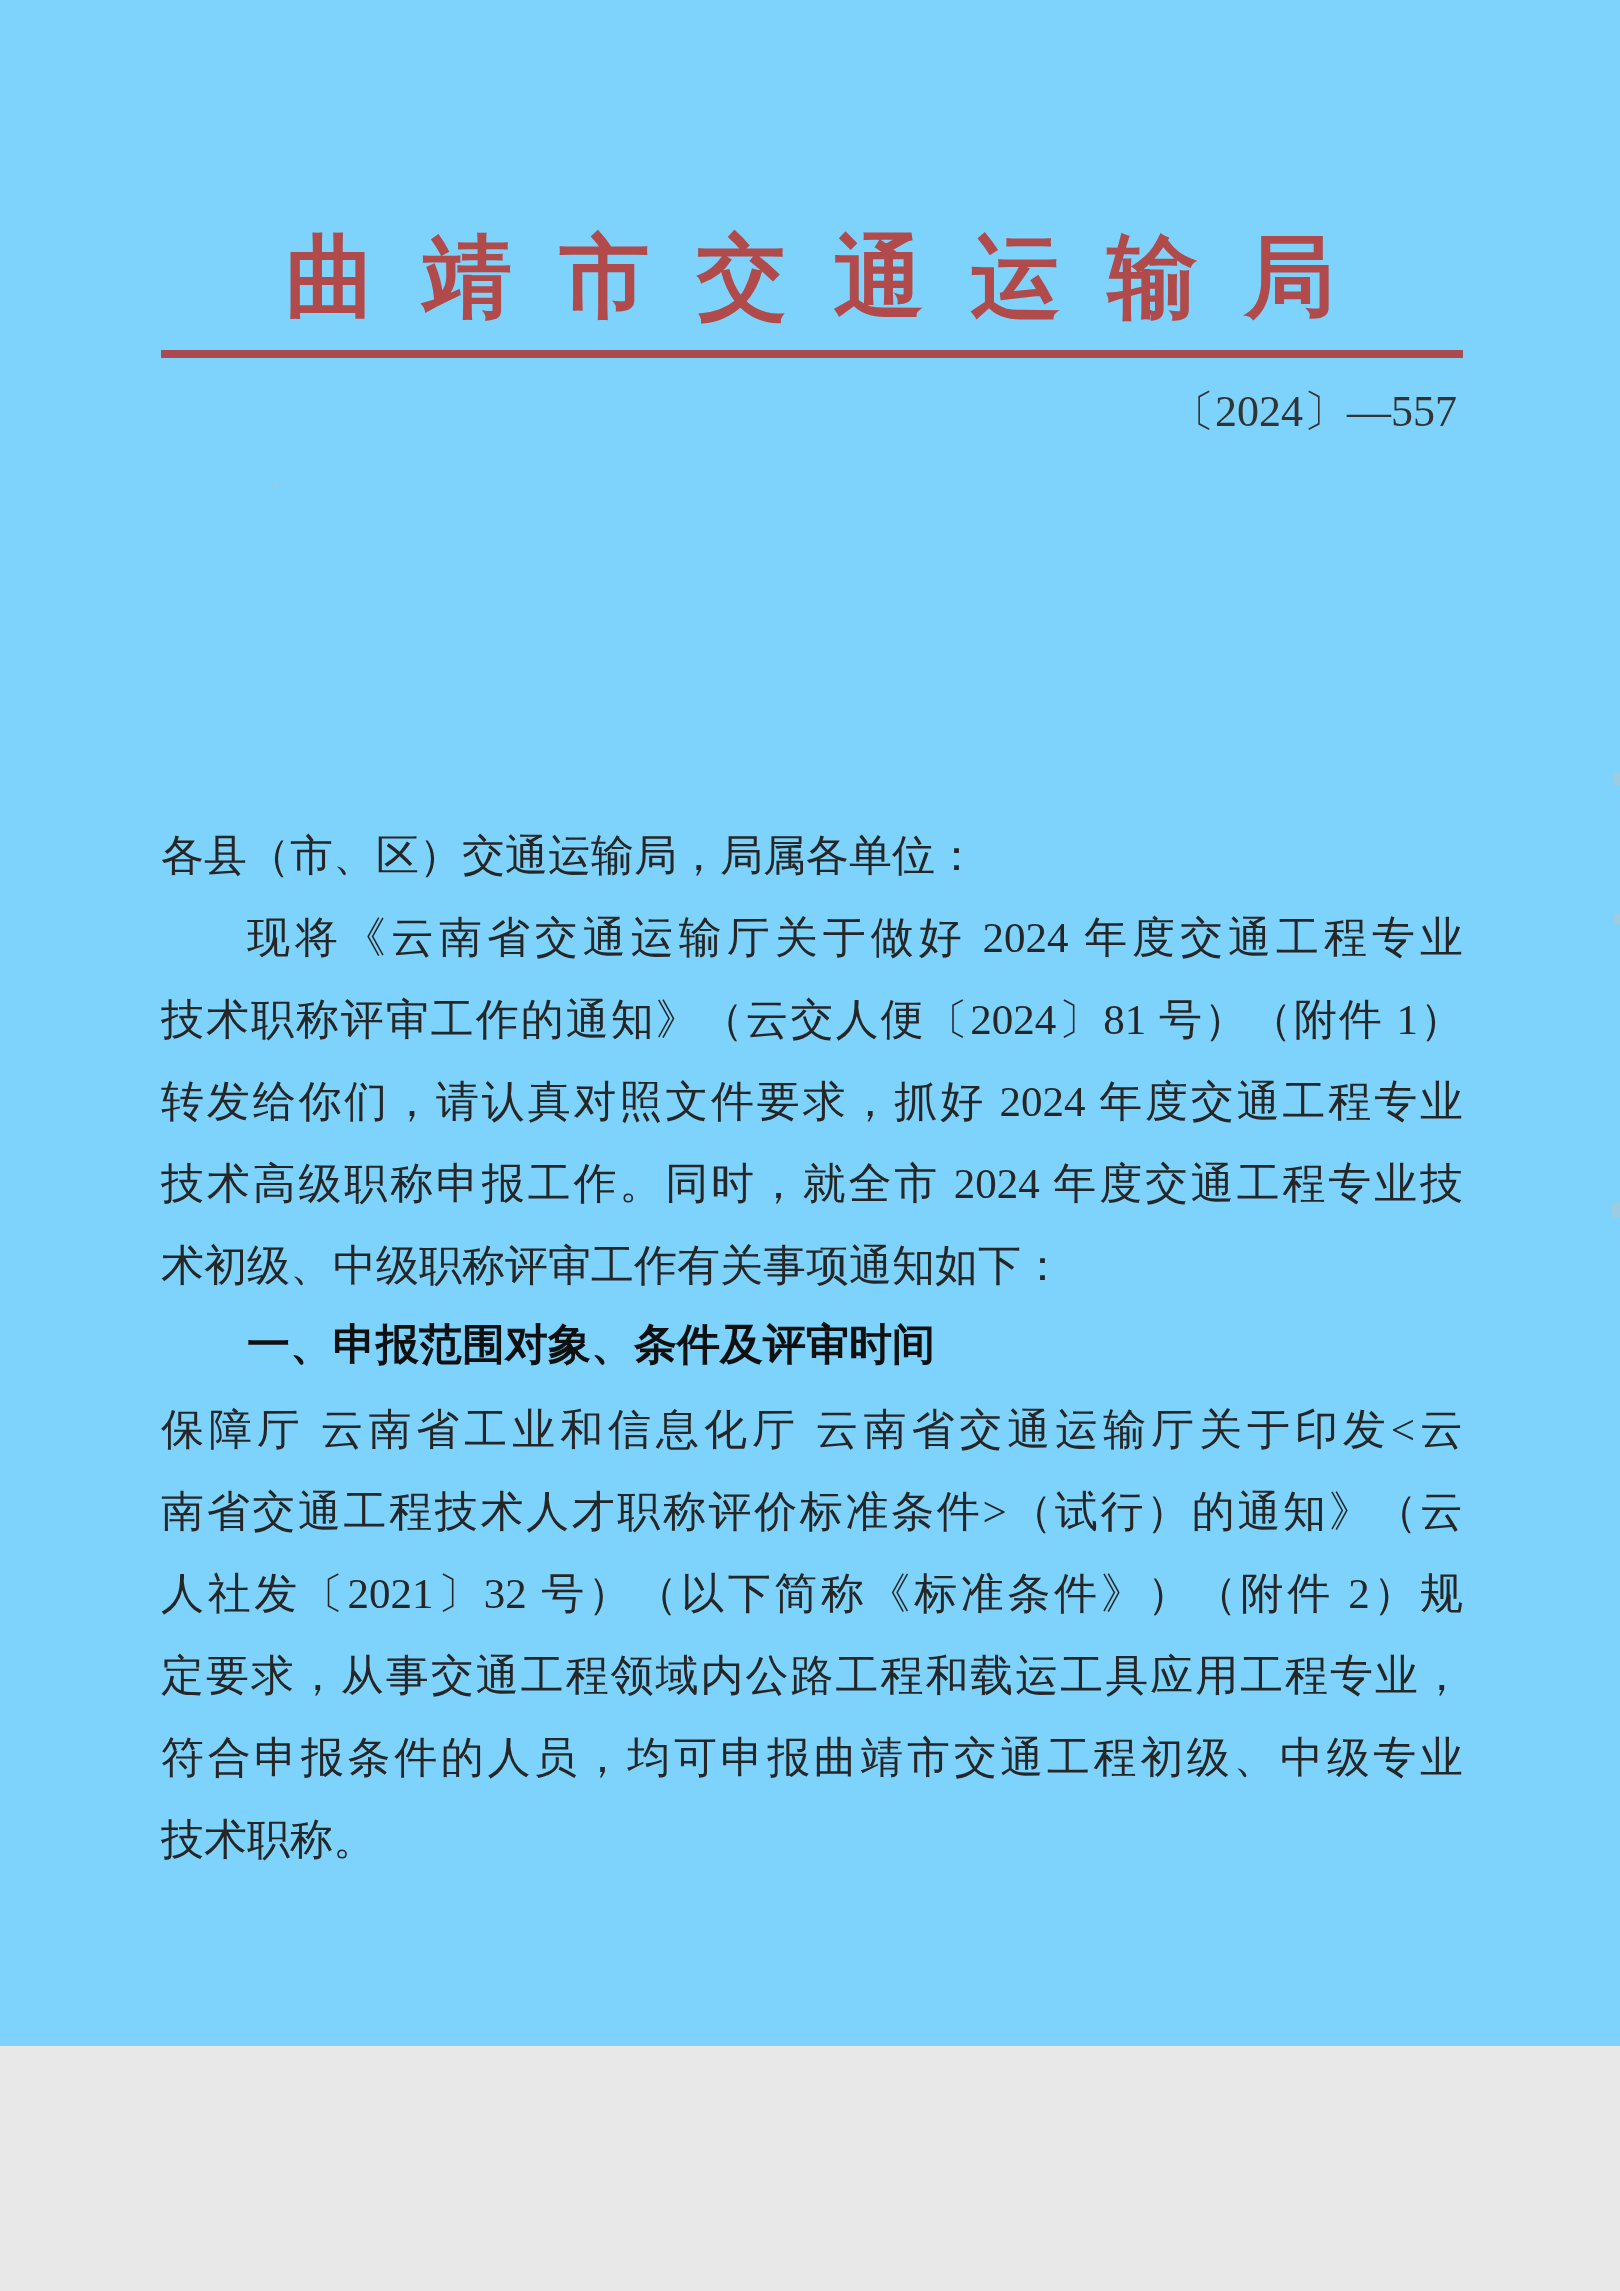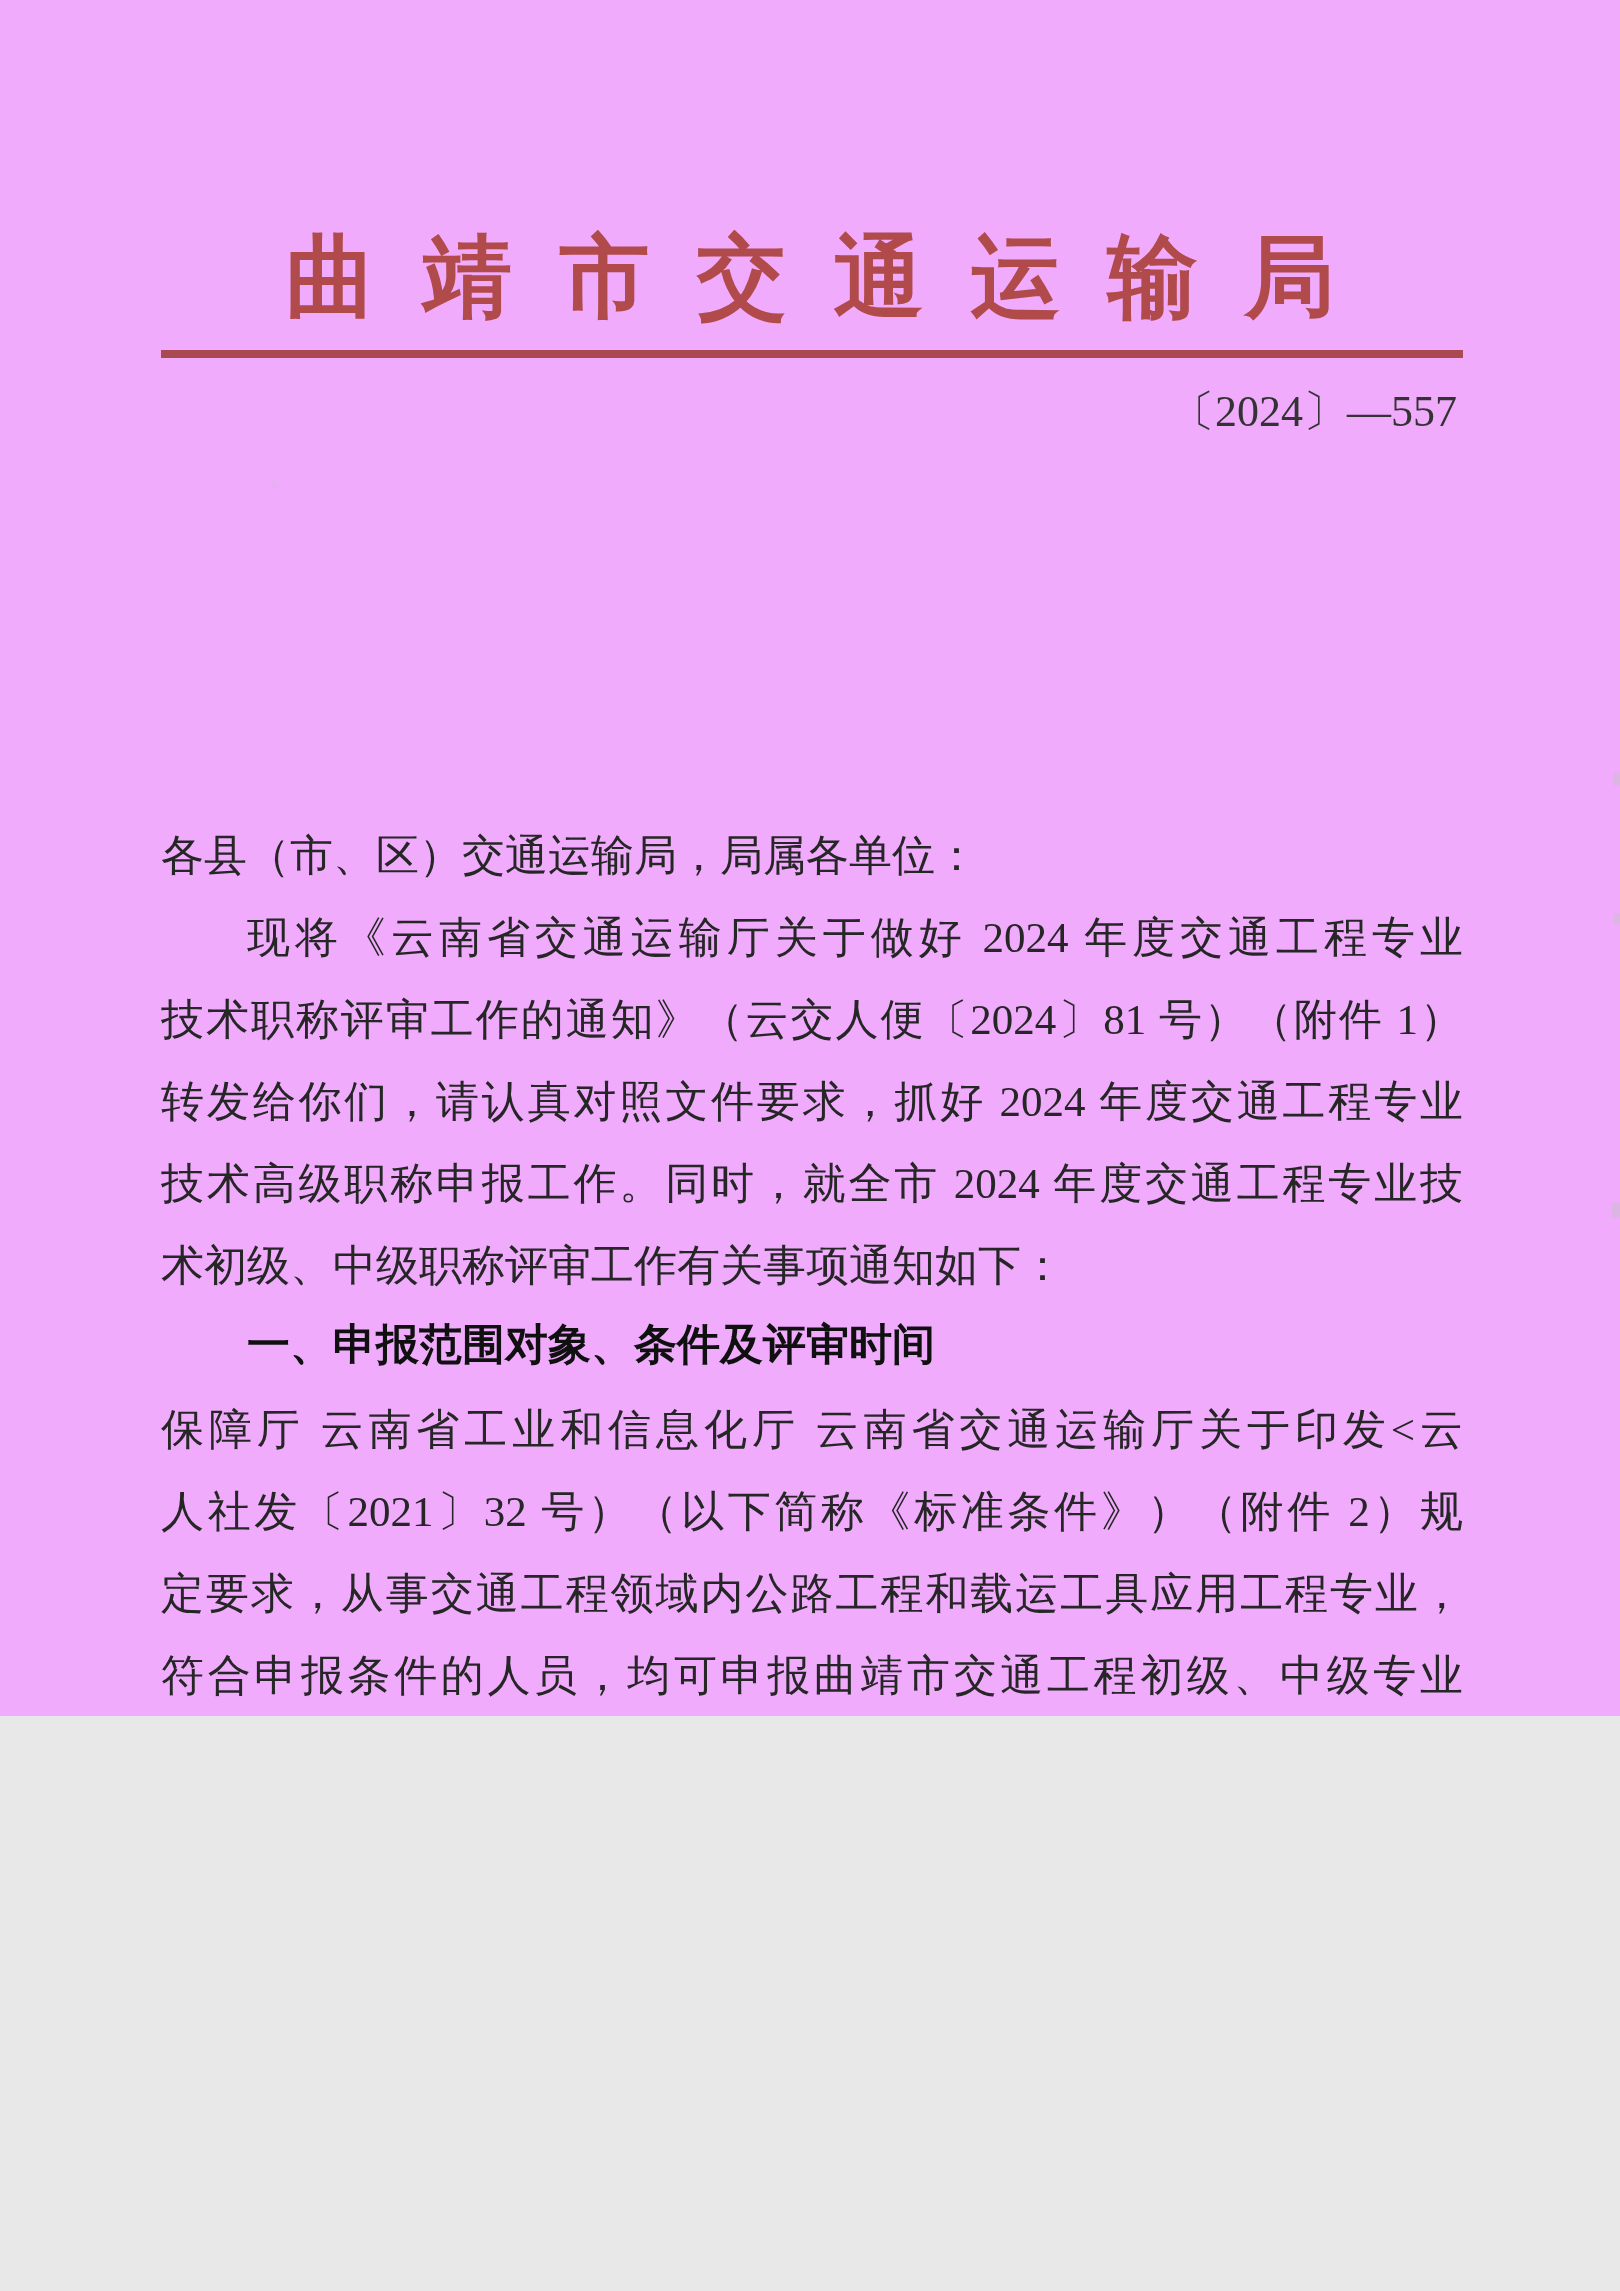--- a/index.html
+++ b/index.html
@@ -1,19 +1,19 @@
 <!DOCTYPE html>
 <html><head>
 <meta charset="utf-8">
 <style>
   html,body{margin:0;padding:0;background:#e8e8e8;}
   .page{
     position:relative;
-    width:1620px;height:1716px;
-    background:#f0abfc;
+    width:1620px;height:2046px;
+    background:#7dd3fc;
     overflow:hidden;
     font-family:"Liberation Serif", serif;
     color:#282828;
   }
   .header-title{
     position:absolute;top:228px;left:0;right:0;
     text-align:center;
     font-size:90px;font-weight:700;
     color:#b14a4a;
     letter-spacing:47px;padding-left:47px;
@@ -79,20 +79,21 @@
 
   <div class="docbody">
     <div class="line">各县（市、区）交通运输局，局属各单位：</div>
     <div class="line indent justify">现将《云南省交通运输厅关于做好 2024 年度交通工程专业</div>
     <div class="line justify">技术职称评审工作的通知》（云交人便〔2024〕81 号）（附件 1）</div>
     <div class="line justify">转发给你们，请认真对照文件要求，抓好 2024 年度交通工程专业</div>
     <div class="line justify">技术高级职称申报工作。同时，就全市 2024 年度交通工程专业技</div>
     <div class="line">术初级、中级职称评审工作有关事项通知如下：</div>
     <div class="line indent heading">一、申报范围对象、条件及评审时间</div>
     <div class="line justify">保障厅 云南省工业和信息化厅 云南省交通运输厅关于印发&lt;云</div>
+    <div class="line justify">南省交通工程技术人才职称评价标准条件&gt;（试行）的通知》（云</div>
     <div class="line justify">人社发〔2021〕32 号）（以下简称《标准条件》）（附件 2）规</div>
     <div class="line justify">定要求，从事交通工程领域内公路工程和载运工具应用工程专业，</div>
     <div class="line justify">符合申报条件的人员，均可申报曲靖市交通工程初级、中级专业</div>
     <div class="line">技术职称。</div>
   </div>
 
   <div class="page-number">— 1 —</div>
 
   <div class="artifact a1"></div>
   <div class="artifact a2"></div>

